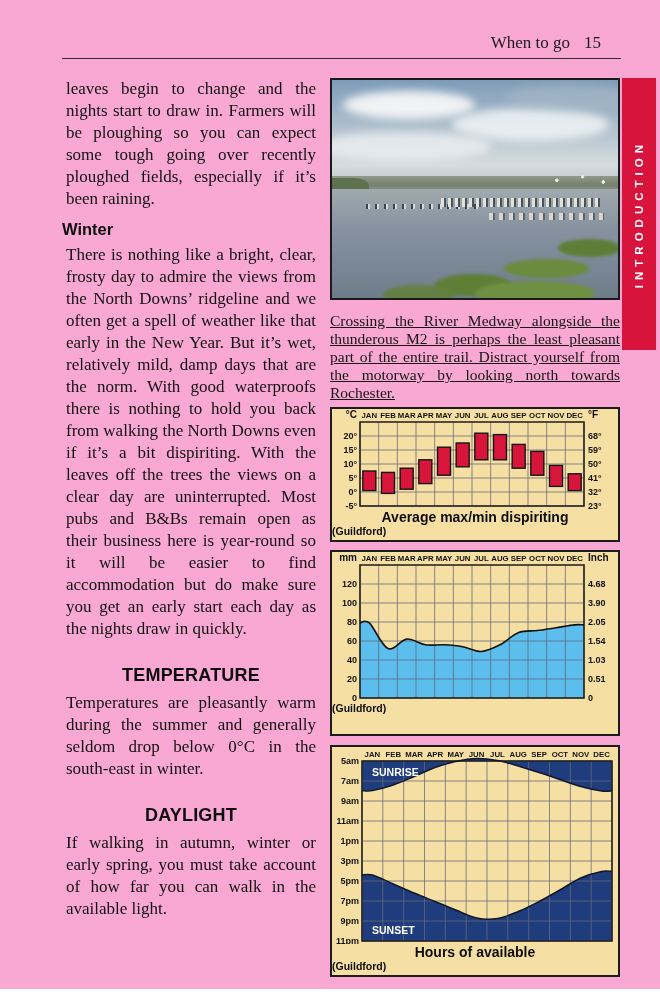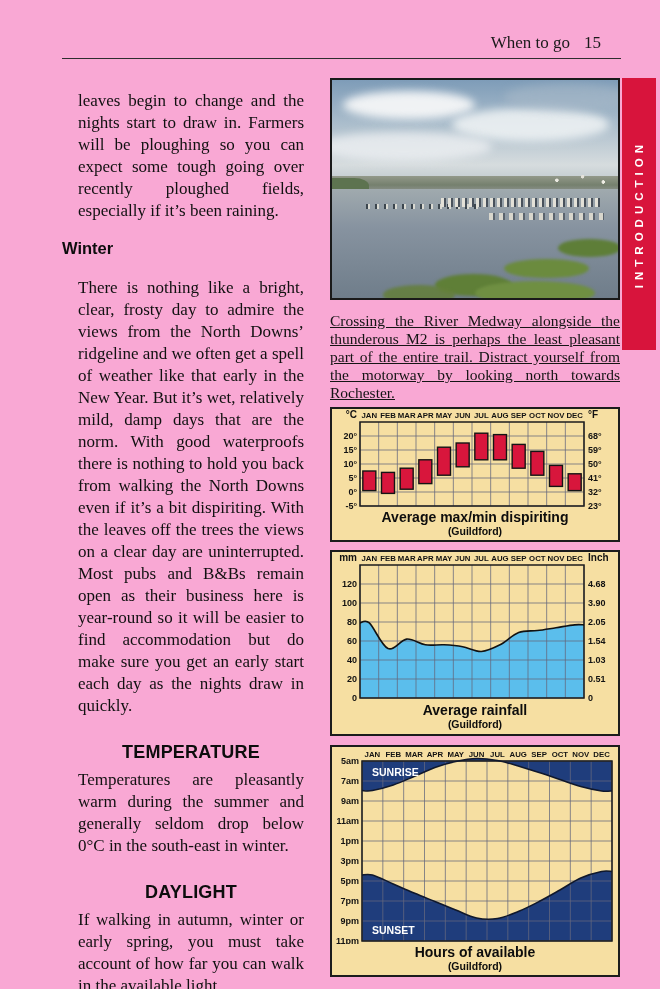--- a/index.html
+++ b/index.html
@@ -13,22 +13,22 @@
   .hdr-rule{position:absolute;left:62px;top:58px;width:559px;border-top:1.6px solid #2e2e2e;}
 
   
   .redtab{position:absolute;left:622px;top:78px;width:34px;height:272px;background:#d8143c;
           display:flex;align-items:center;justify-content:center;}
   .redtab span{writing-mode:vertical-rl;transform:rotate(180deg);
           font:bold 11.5px "Liberation Sans", sans-serif;color:#ffffff;letter-spacing:5px;}
 
   
   .col-left{position:absolute;left:62px;top:74px;width:258px;}
-  .col-left p{margin:16px;text-align:justify;font:17px/22px "Liberation Serif", serif;}
-  .h-sub{margin:9px 0 19px 0;font:bold 16.5px/20px "Liberation Sans", sans-serif;color:#0d0d0d;}
+  .col-left p{margin:4px;text-align:justify;font:17px/22px "Liberation Serif", serif;}
+  .h-sub{margin:9px 0 5px 0;font:bold 16.5px/20px "Liberation Sans", sans-serif;color:#0d0d0d;}
   .h-sec{margin:25px 0 6px 0;font:bold 18px/21px "Liberation Sans", sans-serif;color:#0d0d0d;letter-spacing:.2px;text-align:center;}
   .mt8{margin-top:6px !important;}
 
   
   .col-right{position:absolute;left:330px;top:78px;width:290px;}
 
   
   .photo{position:relative;width:290px;height:222px;border:2px solid #1a1a1a;box-sizing:border-box;
          overflow:hidden;background:#8fa3ae;}
   .sky{position:absolute;left:0;top:0;right:0;height:46%;
@@ -66,21 +66,21 @@
   .m5{left:50%;bottom:-3%;width:42%;height:11%;background:#6f8f42;}
 
   .caption{margin-top:12px;width:290px;text-align:justify;
            font:15.5px/18px "Liberation Serif", serif;color:#151515;text-decoration:underline;}
 
   
   .chart{position:relative;width:290px;background:#f6dfa2;border:2px solid #1c1c1c;
          box-sizing:border-box;margin-top:8px;}
   .chart svg{display:block;}
   .c-title{text-align:center;font:bold 14px/16px "Liberation Sans", sans-serif;color:#0d0d0d;}
-  .c-sub{text-align:center;font:bold 10.5px/12px "Liberation Sans", sans-serif;color:#0d0d0d;padding-bottom:11px;}
+  .c-sub{font:bold 10.5px/12px "Liberation Sans", sans-serif;color:#0d0d0d;padding-bottom:11px;}
   #chart-temp{height:135px;margin-top:5px;}
   #chart-rain{height:186px;}
   #chart-day{height:232px;margin-top:9px;}
 </style>
 </head>
 <body>
 
 <div class="page">
 
   <div class="hdr">
@@ -243,21 +243,20 @@
             <text x="256" y="73" text-anchor="start" font-family="&quot;Liberation Sans&quot;, sans-serif" font-weight="bold" font-size="9" fill="#121212">2.05</text>
             <text x="256" y="92" text-anchor="start" font-family="&quot;Liberation Sans&quot;, sans-serif" font-weight="bold" font-size="9" fill="#121212">1.54</text>
             <text x="256" y="111" text-anchor="start" font-family="&quot;Liberation Sans&quot;, sans-serif" font-weight="bold" font-size="9" fill="#121212">1.03</text>
             <text x="256" y="130" text-anchor="start" font-family="&quot;Liberation Sans&quot;, sans-serif" font-weight="bold" font-size="9" fill="#121212">0.51</text>
             <text x="256" y="149" text-anchor="start" font-family="&quot;Liberation Sans&quot;, sans-serif" font-weight="bold" font-size="9" fill="#121212">0</text>
             <path d="M28,70.95C29.55,70.95 32.66,66.68 37.33,70.95C42.00,75.22 49.78,93.91 56,96.6C62.22,99.29 68.45,87.73 74.67,87.1C80.89,86.47 87.11,91.85 93.33,92.8C99.55,93.75 105.78,92.48 112,92.8C118.22,93.12 124.45,93.59 130.67,94.7C136.89,95.81 143.11,99.77 149.33,99.45C155.55,99.13 161.78,95.97 168,92.8C174.22,89.63 180.45,82.83 186.67,80.45C192.89,78.08 199.11,79.34 205.33,78.55C211.55,77.76 217.78,76.65 224,75.7C230.22,74.75 238.00,73.32 242.67,72.85C247.34,72.38 250.44,72.85 252,72.85" fill="none" stroke="#121212" stroke-width="1.6"></path>
             <text x="25" y="9" text-anchor="end" font-family="&quot;Liberation Sans&quot;, sans-serif" font-weight="bold" font-size="10" fill="#121212">mm</text>
             <text x="256" y="9" text-anchor="start" font-family="&quot;Liberation Sans&quot;, sans-serif" font-weight="bold" font-size="10" fill="#121212">Inch</text>
           </svg>
         </div>
-      <div class="c-title">Average rainfall</div>
       <div class="c-sub">(Guildford)</div>
     </div>
 
     <div class="chart" id="chart-day">
       <div class="svg-mount">
           <svg width="286" height="197" viewBox="0 0 286 197">
             <path d="M30,43.5C31.74,43.50 35.21,44.42 40.42,43.5C45.63,42.58 54.31,40.33 61.25,38C68.19,35.67 75.13,32.42 82.08,29.5C89.03,26.58 95.97,23.00 102.92,20.5C109.87,18.00 116.81,16.00 123.75,14.5C130.69,13.00 137.64,11.67 144.58,11.5C151.53,11.33 158.47,12.25 165.42,13.5C172.36,14.75 179.31,17.00 186.25,19C193.19,21.00 200.14,23.25 207.08,25.5C214.03,27.75 220.97,30.17 227.92,32.5C234.86,34.83 241.81,37.58 248.75,39.5C255.69,41.42 264.37,43.25 269.58,44C274.79,44.75 278.26,44.00 280,44L280,14L30,14Z" fill="#1f3d7c"></path>
             <path d="M30,128C31.74,128.00 35.21,126.50 40.42,128C45.63,129.50 54.31,134.00 61.25,137C68.19,140.00 75.13,143.08 82.08,146C89.03,148.92 95.97,151.67 102.92,154.5C109.87,157.33 116.81,160.25 123.75,163C130.69,165.75 137.64,169.58 144.58,171C151.53,172.42 158.47,172.58 165.42,171.5C172.36,170.42 179.31,167.33 186.25,164.5C193.19,161.67 200.14,158.08 207.08,154.5C214.03,150.92 220.97,146.92 227.92,143C234.86,139.08 241.81,134.08 248.75,131C255.69,127.92 264.37,125.58 269.58,124.5C274.79,123.42 278.26,124.50 280,124.5L280,194L30,194Z" fill="#1f3d7c"></path>
             <line x1="30" y1="14" x2="280" y2="14" stroke="rgba(100,104,125,0.85)" stroke-width="0.9"></line>
             <line x1="30" y1="34" x2="280" y2="34" stroke="rgba(100,104,125,0.85)" stroke-width="0.9"></line>

